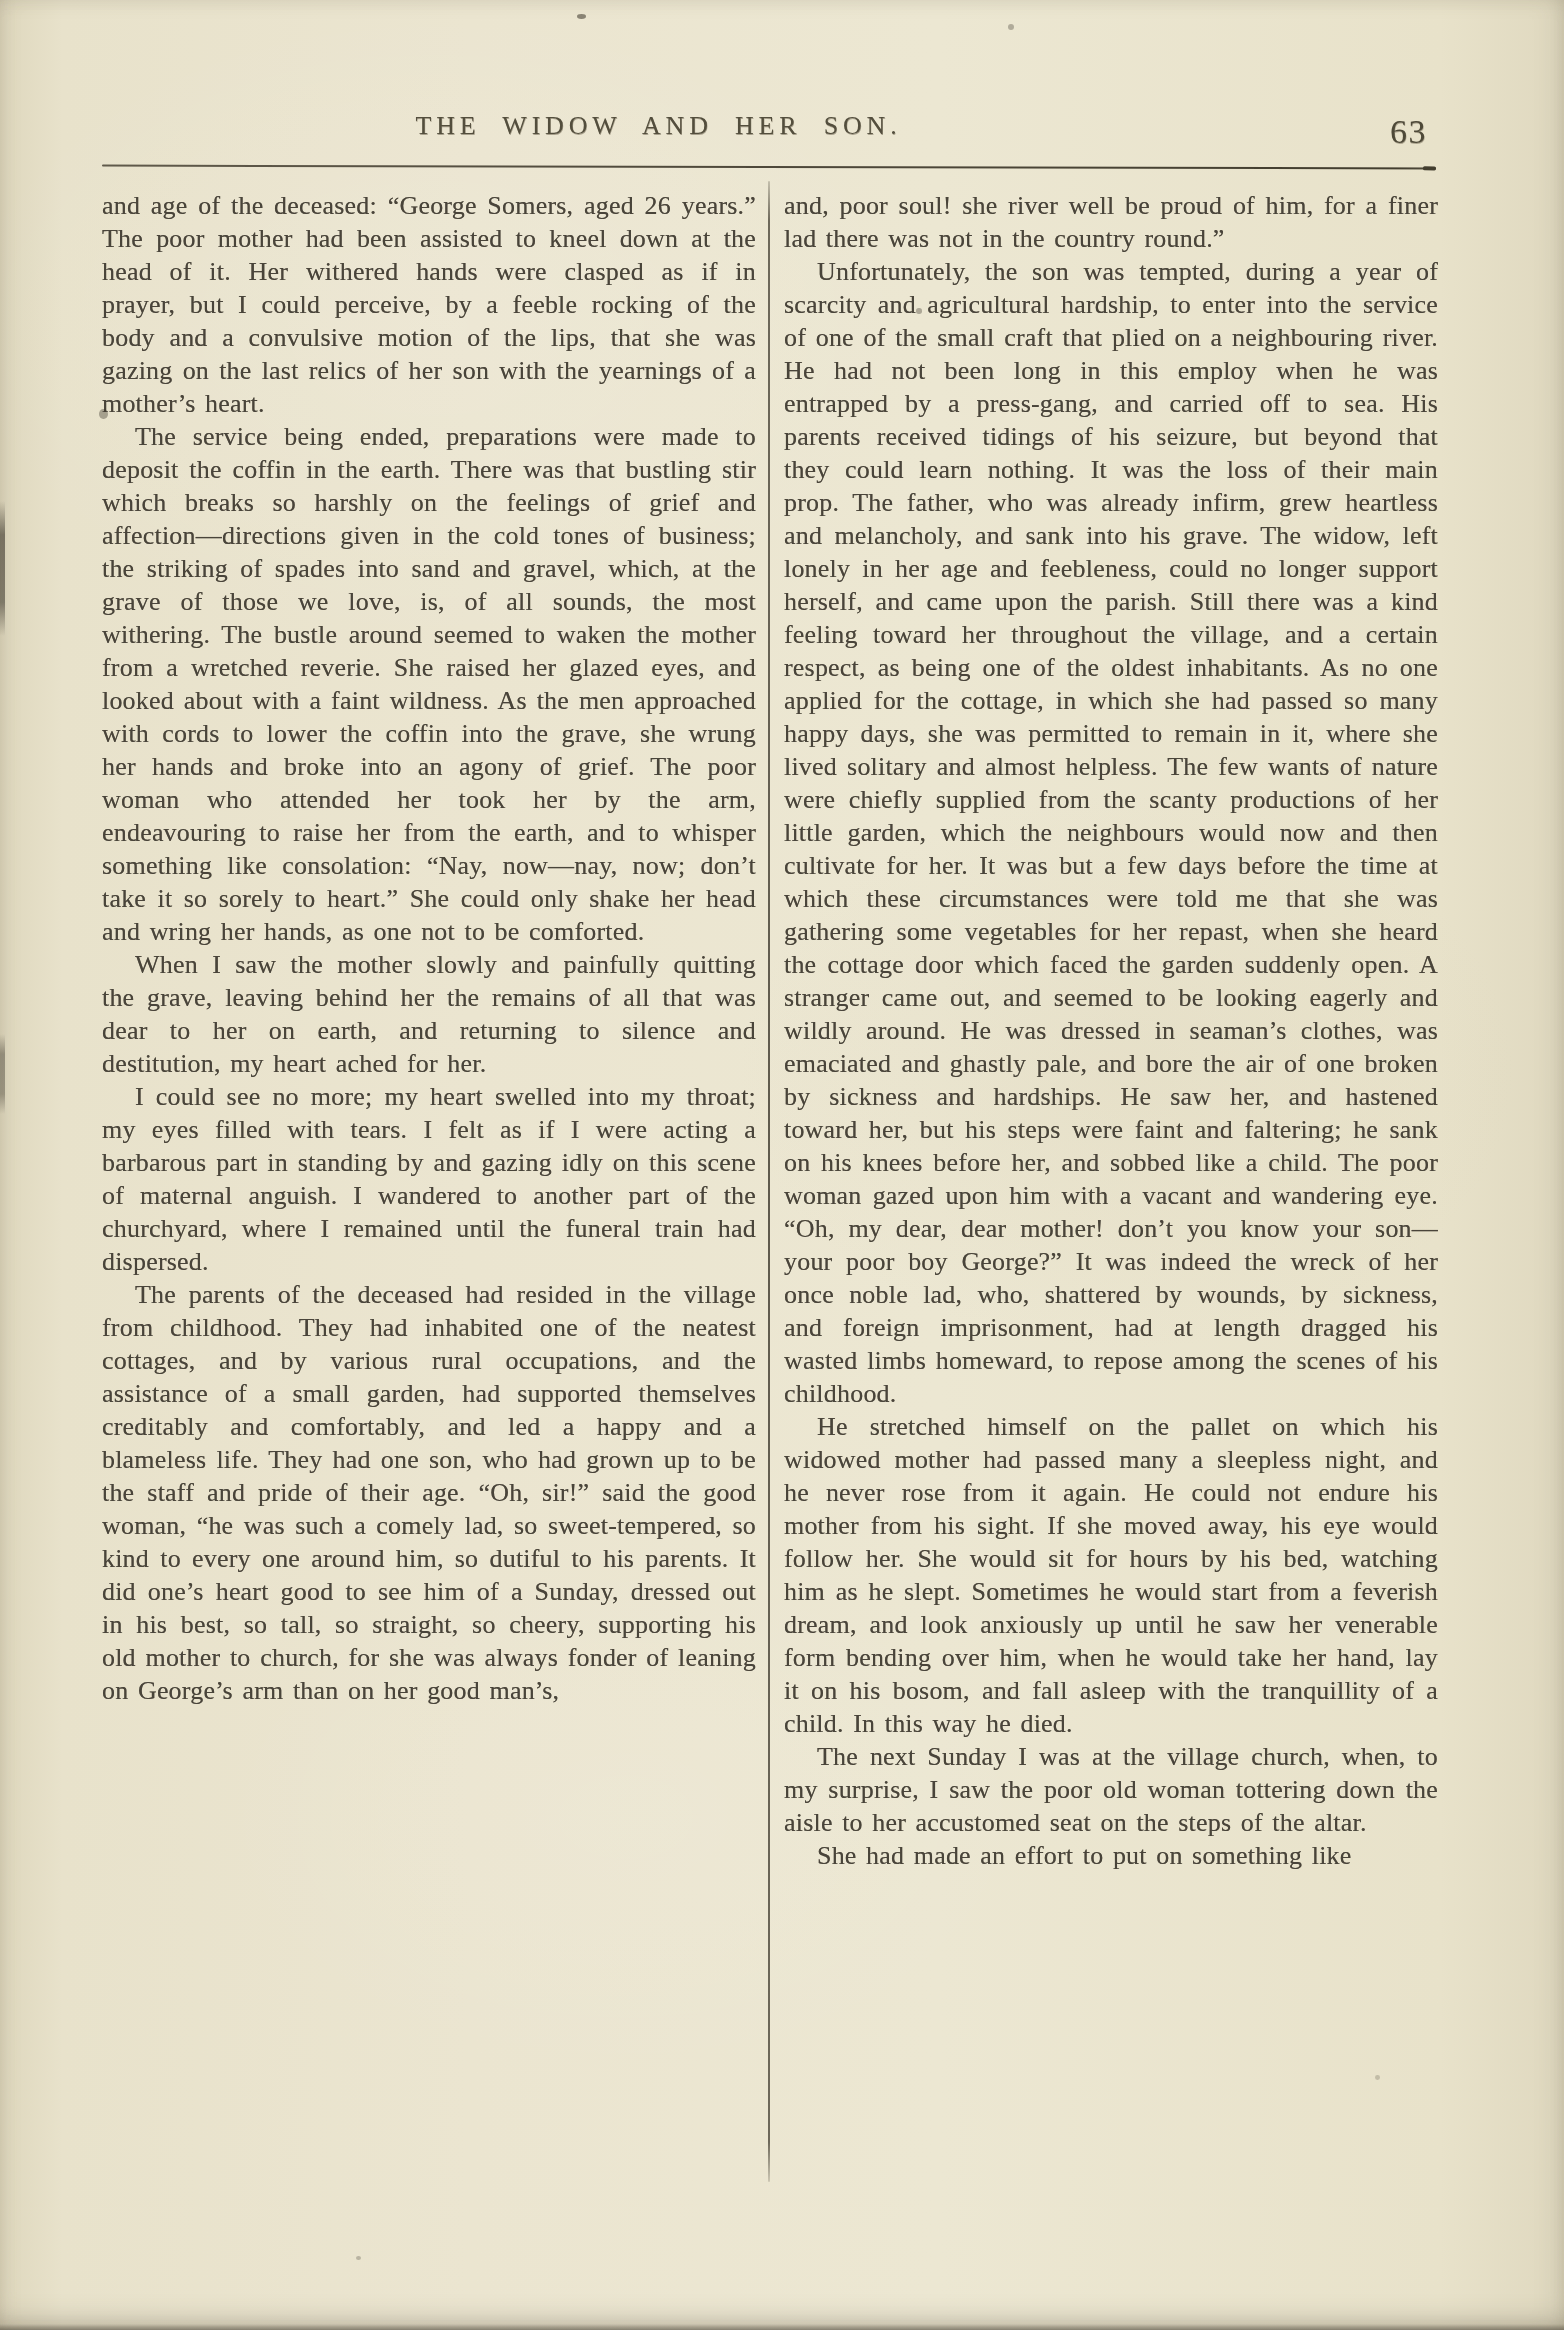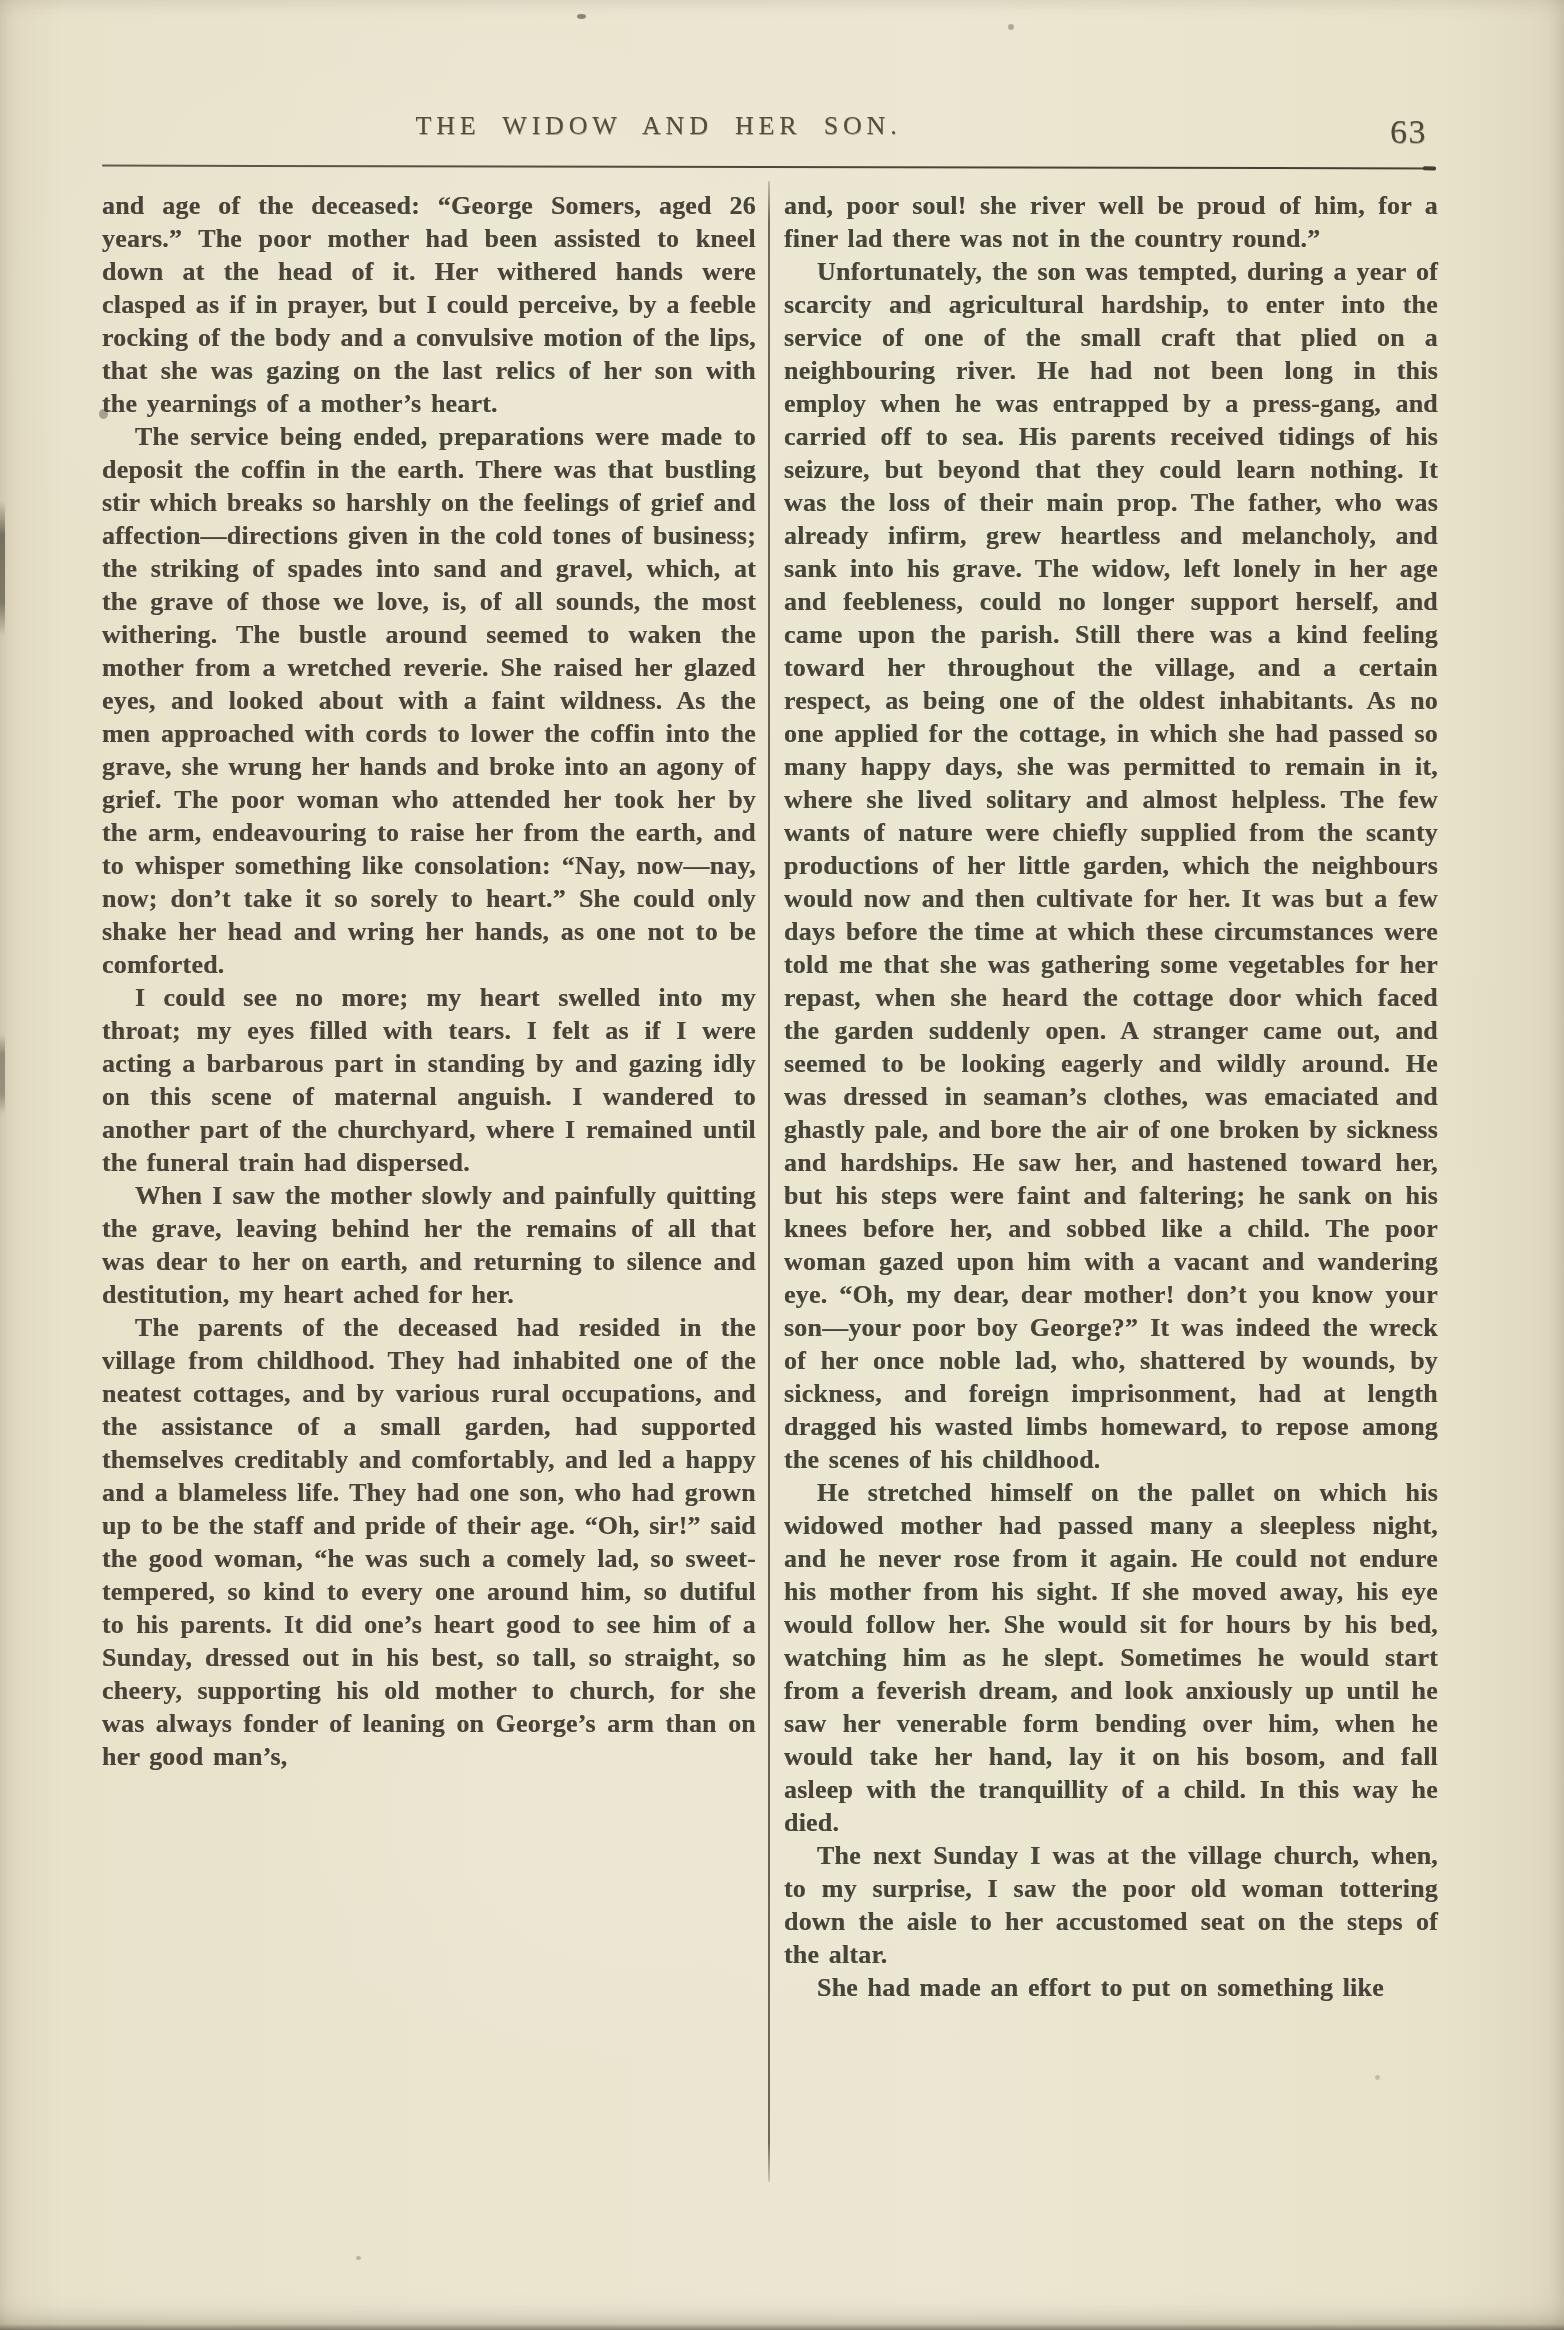--- a/index.html
+++ b/index.html
@@ -82,21 +82,20 @@
     top: 189px;
     width: 654px;
     color: #49443a;
     font-size: 26px;
     line-height: 33px;
     text-align: justify;
     word-spacing: 2.8px;
     letter-spacing: 0.2px;
     text-shadow: 0 0 0.6px rgba(86,80,66,0.65);
     hyphens: auto;
-    font-weight: bold;
   }
   .column-left  { left: 102px; }
   .column-right { left: 784px; }
   .column p { margin: 0; }
   .column p.indent { text-indent: 33px; }
   .column-divider {
     position: absolute;
     top: 181px;
     left: 768px;
     width: 2.4px;
@@ -137,22 +136,22 @@
 
   <div class="header-title">THE WIDOW AND HER SON.</div>
 
   <div class="page-number">63</div>
 
   <div class="header-rule"></div>
 
   <div class="column column-left">
     <p class="para">and age of the deceased: “George Somers, aged 26 years.” The poor mother had been assisted to kneel down at the head of it. Her withered hands were clasped as if in prayer, but I could perceive, by a feeble rocking of the body and a convulsive motion of the lips, that she was gazing on the last relics of her son with the yearnings of a mother’s heart.</p>
     <p class="para indent">The service being ended, preparations were made to deposit the coffin in the earth. There was that bustling stir which breaks so harshly on the feelings of grief and affection—directions given in the cold tones of business; the striking of spades into sand and gravel, which, at the grave of those we love, is, of all sounds, the most withering. The bustle around seemed to waken the mother from a wretched reverie. She raised her glazed eyes, and looked about with a faint wildness. As the men approached with cords to lower the coffin into the grave, she wrung her hands and broke into an agony of grief. The poor woman who attended her took her by the arm, endeavouring to raise her from the earth, and to whisper something like consolation: “Nay, now—nay, now; don’t take it so sorely to heart.” She could only shake her head and wring her hands, as one not to be comforted.</p>
+    <p class="para indent">When I saw the mother slowly and painfully quitting the grave, leaving behind her the remains of all that was dear to her on earth, and returning to silence and destitution, my heart ached for her.</p>
     <p class="para indent">I could see no more; my heart swelled into my throat; my eyes filled with tears. I felt as if I were acting a barbarous part in standing by and gazing idly on this scene of maternal anguish. I wandered to another part of the churchyard, where I remained until the funeral train had dispersed.</p>
-    <p class="para indent">When I saw the mother slowly and painfully quitting the grave, leaving behind her the remains of all that was dear to her on earth, and returning to silence and destitution, my heart ached for her.</p>
     <p class="para indent">The parents of the deceased had resided in the village from childhood. They had inhabited one of the neatest cottages, and by various rural occupations, and the assistance of a small garden, had supported themselves creditably and comfortably, and led a happy and a blameless life. They had one son, who had grown up to be the staff and pride of their age. “Oh, sir!” said the good woman, “he was such a comely lad, so sweet-tempered, so kind to every one around him, so dutiful to his parents. It did one’s heart good to see him of a Sunday, dressed out in his best, so tall, so straight, so cheery, supporting his old mother to church, for she was always fonder of leaning on George’s arm than on her good man’s,</p>
   </div>
 
   <div class="column-divider"></div>
 
   <div class="column column-right">
     <p class="para">and, poor soul! she river well be proud of him, for a finer lad there was not in the country round.”</p>
     <p class="para indent">Unfortunately, the son was tempted, during a year of scarcity and agricultural hardship, to enter into the service of one of the small craft that plied on a neighbouring river. He had not been long in this employ when he was entrapped by a press-gang, and carried off to sea. His parents received tidings of his seizure, but beyond that they could learn nothing. It was the loss of their main prop. The father, who was already infirm, grew heartless and melancholy, and sank into his grave. The widow, left lonely in her age and feebleness, could no longer support herself, and came upon the parish. Still there was a kind feeling toward her throughout the village, and a certain respect, as being one of the oldest inhabitants. As no one applied for the cottage, in which she had passed so many happy days, she was permitted to remain in it, where she lived solitary and almost helpless. The few wants of nature were chiefly supplied from the scanty productions of her little garden, which the neighbours would now and then cultivate for her. It was but a few days before the time at which these circumstances were told me that she was gathering some vegetables for her repast, when she heard the cottage door which faced the garden suddenly open. A stranger came out, and seemed to be looking eagerly and wildly around. He was dressed in seaman’s clothes, was emaciated and ghastly pale, and bore the air of one broken by sickness and hardships. He saw her, and hastened toward her, but his steps were faint and faltering; he sank on his knees before her, and sobbed like a child. The poor woman gazed upon him with a vacant and wandering eye. “Oh, my dear, dear mother! don’t you know your son—your poor boy George?” It was indeed the wreck of her once noble lad, who, shattered by wounds, by sickness, and foreign imprisonment, had at length dragged his wasted limbs homeward, to repose among the scenes of his childhood.</p>
     <p class="para indent">He stretched himself on the pallet on which his widowed mother had passed many a sleepless night, and he never rose from it again. He could not endure his mother from his sight. If she moved away, his eye would follow her. She would sit for hours by his bed, watching him as he slept. Sometimes he would start from a feverish dream, and look anxiously up until he saw her venerable form bending over him, when he would take her hand, lay it on his bosom, and fall asleep with the tranquillity of a child. In this way he died.</p>
     <p class="para indent">The next Sunday I was at the village church, when, to my surprise, I saw the poor old woman tottering down the aisle to her accustomed seat on the steps of the altar.</p>

